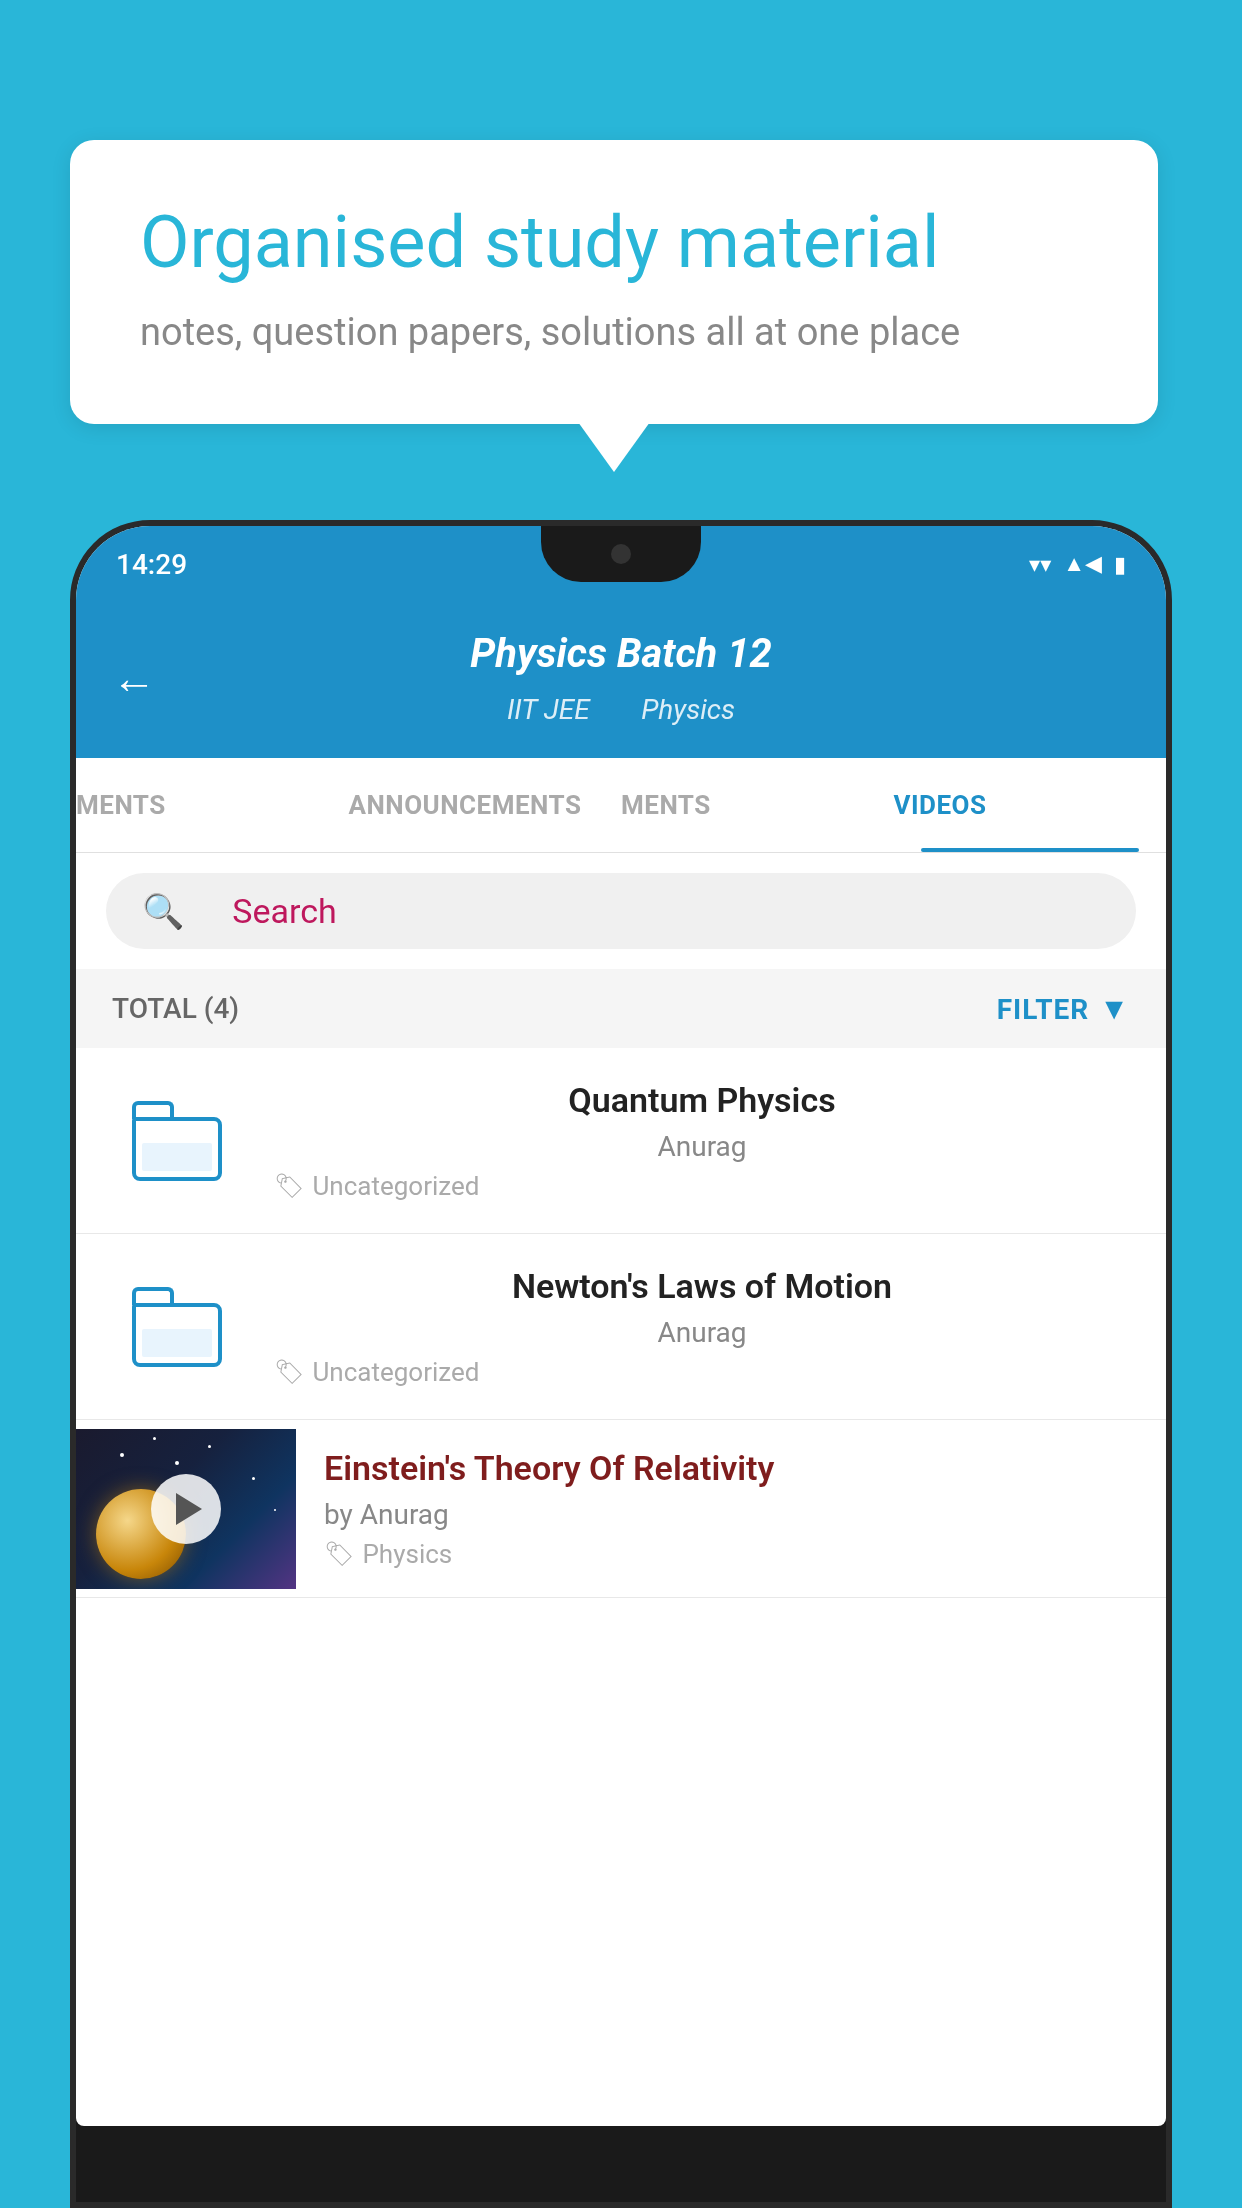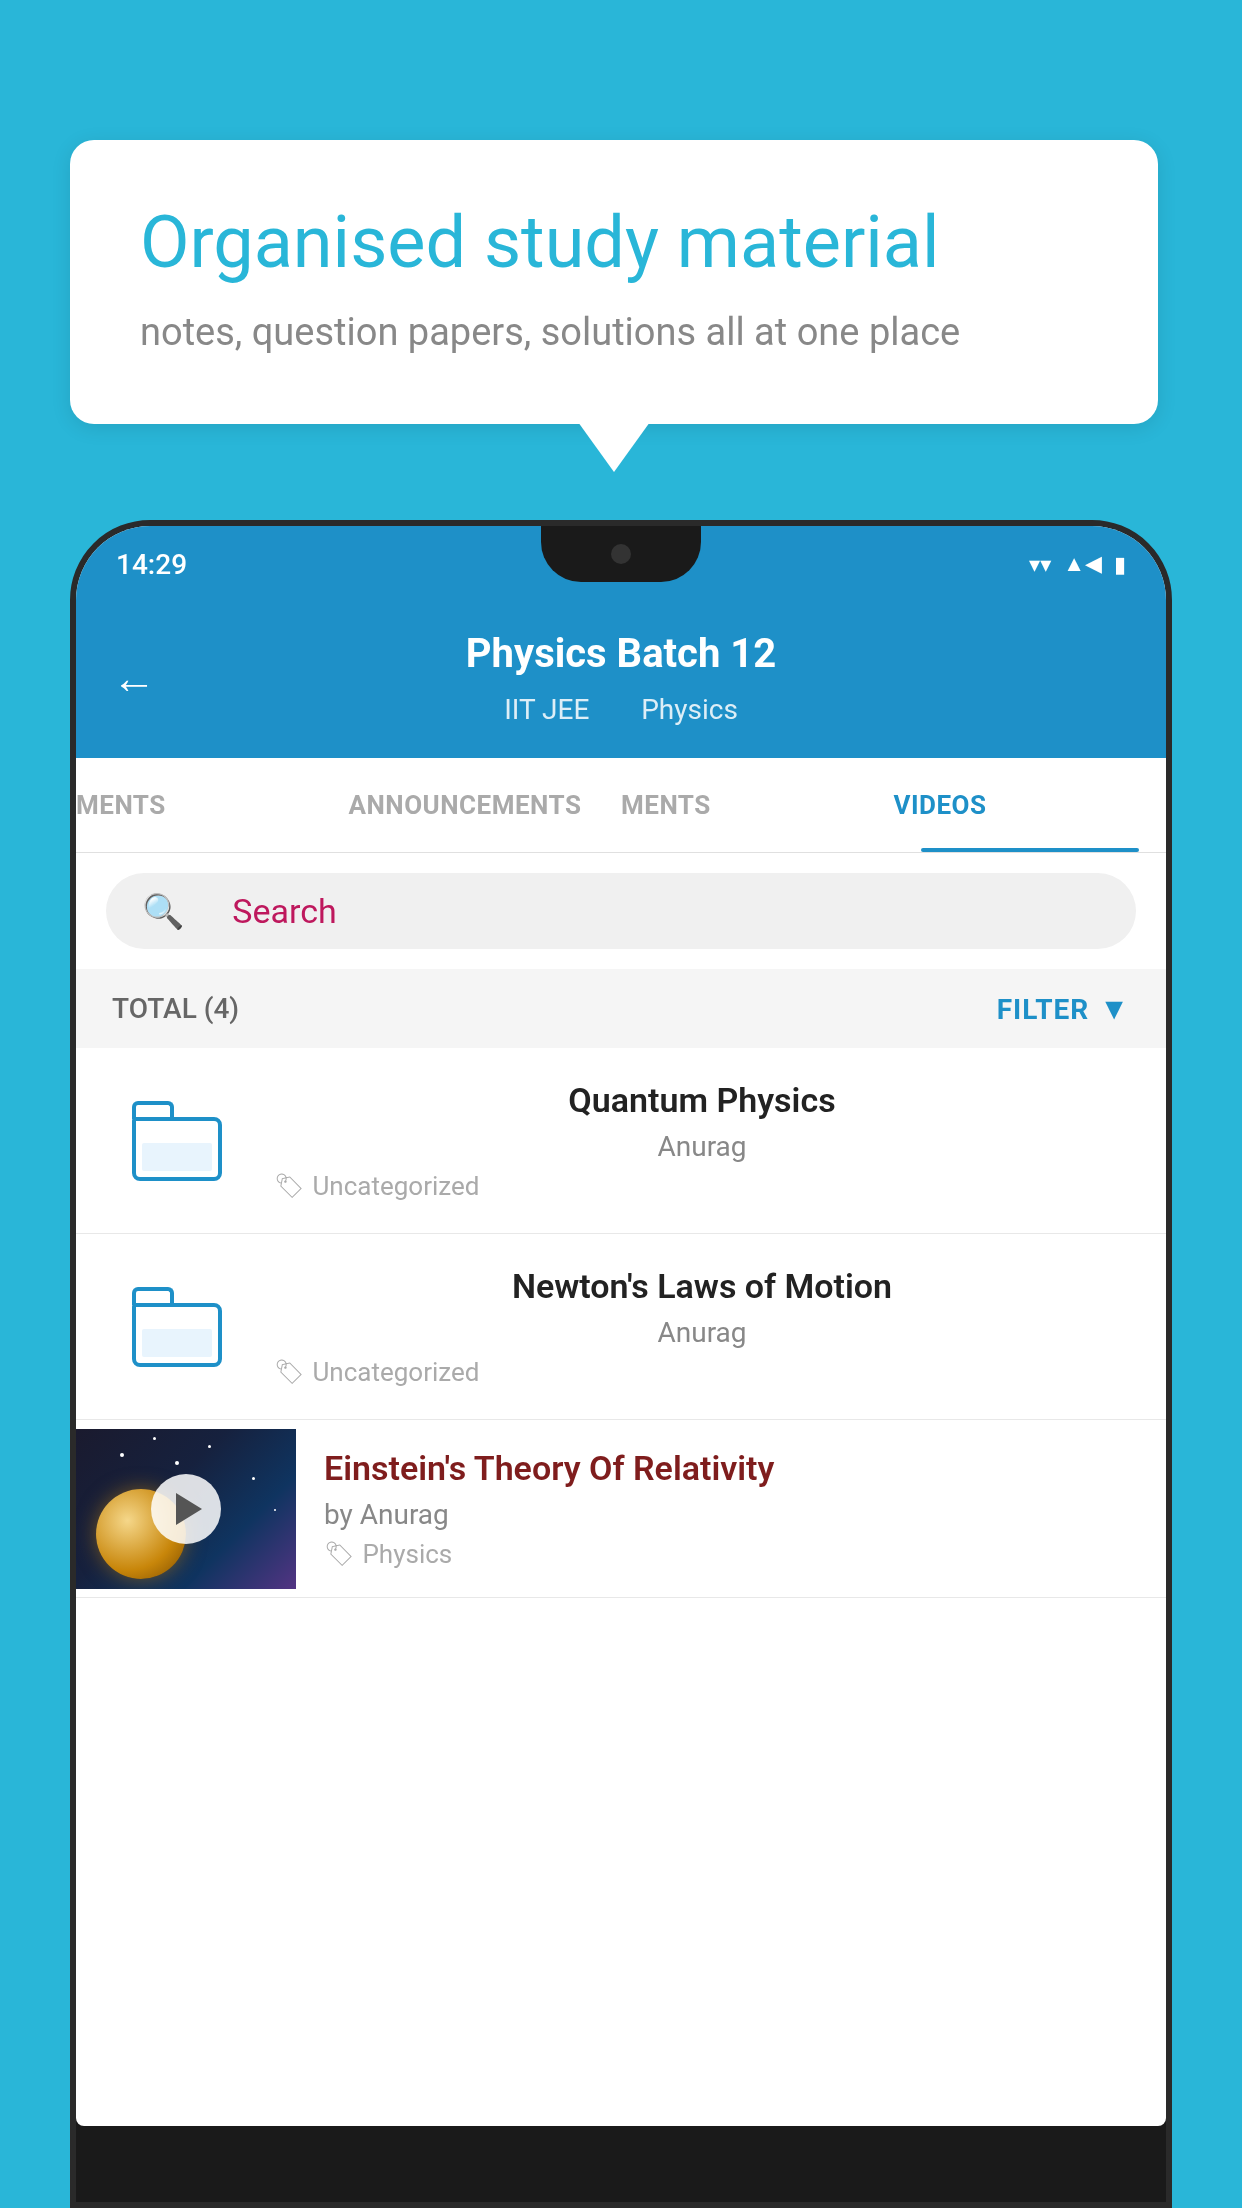--- a/index.html
+++ b/index.html
@@ -132,20 +132,21 @@
     .back-arrow {
       position: absolute;
       left: 36px;
       color: white;
       font-size: 44px;
       line-height: 1;
     }
 
     .header-title {
       text-align: center;
+      font-style: italic;
     }
 
     .header-main-title {
       color: white;
       font-size: 40px;
       font-weight: 700;
     }
 
     .header-subtitle {
       color: rgba(255,255,255,0.85);

